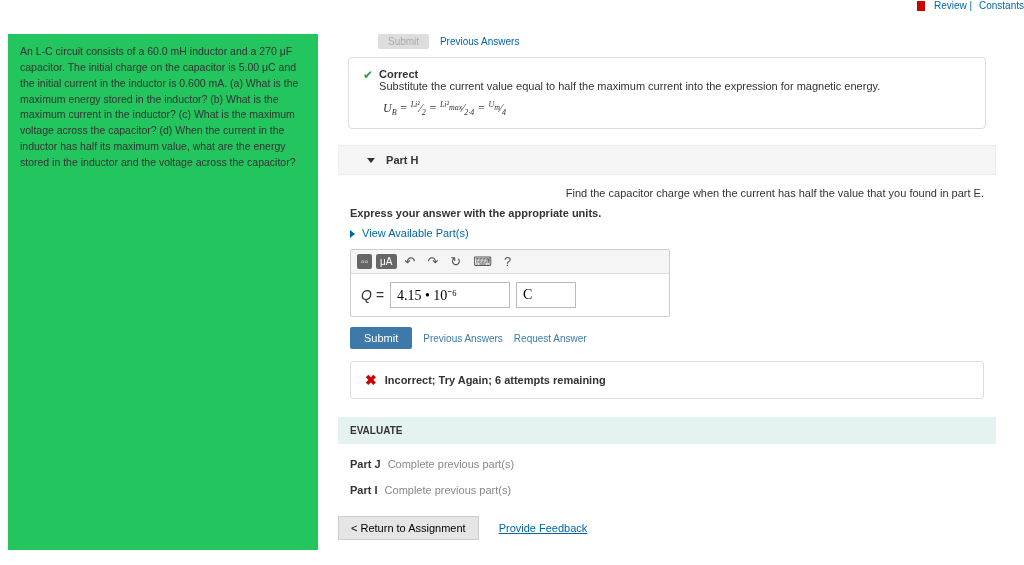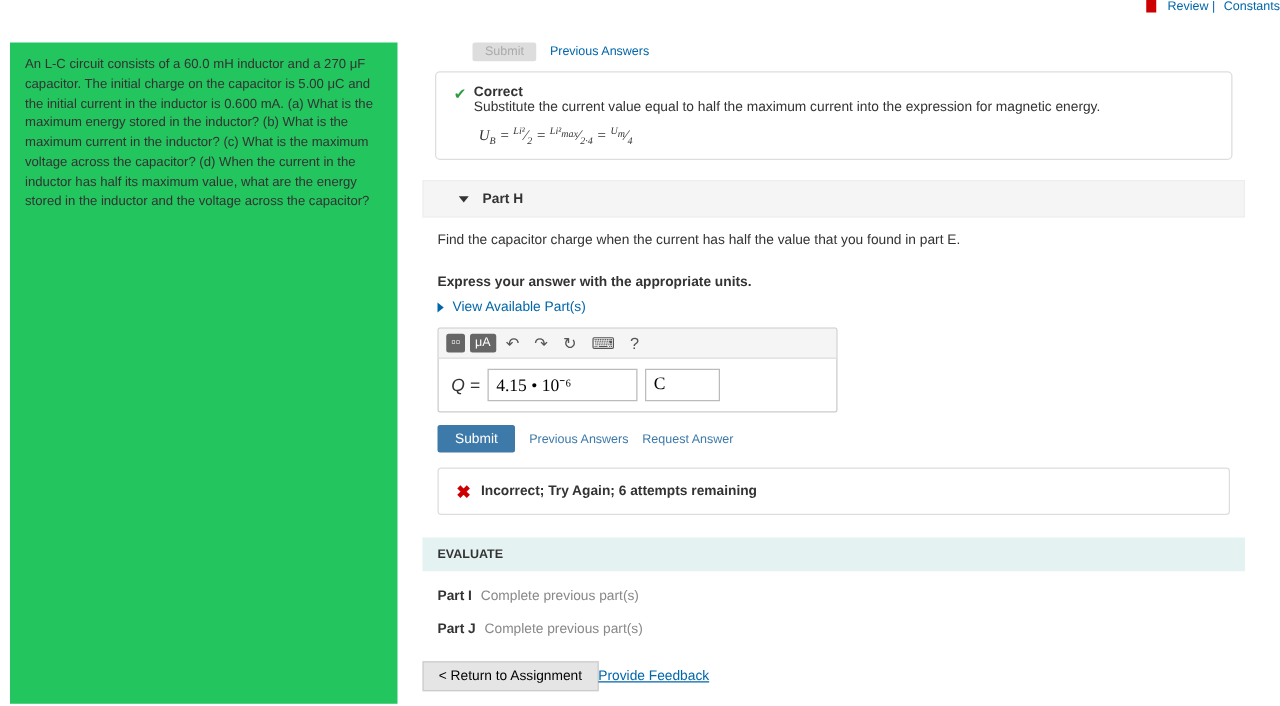--- a/index.html
+++ b/index.html
@@ -13,21 +13,21 @@
   .prev-answers-top .gray-btn { background:#ddd; color:#aaa; padding:2px 10px; border-radius:2px; margin-right:8px; display:inline-block;}
   .correct-box { border:1px solid #ddd; border-radius:4px; padding:10px 14px; margin:4px 10px 16px 10px; background:#fff; }
   .correct-head { display:flex; align-items:flex-start; gap:6px; }
   .check { color:#2a9d3f; font-size:12px; flex-shrink:0; }
   .correct-txt b { font-weight:bold; }
   .formula { font-family:'Times New Roman',serif; font-size:12px; margin:8px 0 0 20px; font-style:italic; }
   .formula sub,.formula sup{font-size:8px;}
   .part-header { background:#f5f5f5; padding:8px 28px; font-weight:bold; font-size:11px; margin-bottom:12px; border:1px solid #eee;}
   .part-header .caret { display:inline-block; width:0; height:0; border-left:4px solid transparent; border-right:4px solid transparent; border-top:5px solid #333; margin-right:8px; vertical-align:middle;}
   .content-area { padding: 0 12px; }
-  .instr { margin-bottom:22px; }
+  .instr { margin-bottom:8px;text-align:right; }
   .instr-bold { font-weight:bold; margin-bottom:8px; }
   .hints { color:#0066aa; margin-bottom:10px; }
   .hints .tri { display:inline-block; width:0;height:0; border-top:4px solid transparent; border-bottom:4px solid transparent; border-left:5px solid #0066aa; margin-right:4px; vertical-align:middle;}
   .answer-box { border:1px solid #ccc; border-radius:2px; padding:0; margin-bottom:10px; width:320px; background:#fff;}
   .toolbar { background:#f5f5f5; border-bottom:1px solid #ddd; padding:4px 6px; display:flex; gap:4px; align-items:center;}
   .tool-btn { background:#666; color:#fff; padding:2px 4px; font-size:10px; border-radius:2px;}
   .tool-btn.light { background:none; color:#555; font-size:13px; padding:0 4px;}
   .answer-row { display:flex; align-items:center; padding:8px 10px; gap:6px;}
   .var-eq { font-style:italic; font-size:14px; }
   .ans-input { border:1px solid #bbb; padding:4px 6px; font-size:14px; width:120px; font-family:'Times New Roman',serif;}
@@ -35,21 +35,21 @@
   .submit-row { margin-bottom:12px; }
   .submit-btn { background:#3d7aaa; color:#fff; border:none; padding:5px 14px; font-size:11px; border-radius:2px; cursor:pointer;}
   .link-small { color:#3d7aaa; font-size:10px; margin-left:8px; cursor:pointer;}
   .feedback-box { border:1px solid #ddd; border-radius:3px; padding:10px 14px; margin-bottom:18px; display:flex; align-items:center; gap:8px;}
   .x-mark { color:#cc0000; font-size:14px; font-weight:bold;}
   .feedback-txt { font-weight:bold; }
   .evaluate { background:#e4f2f2; padding:8px 12px; font-weight:bold; font-size:10px; margin:10px 0 14px 0;}
   .part-locked { margin:8px 12px 14px 12px; font-size:11px;}
   .part-locked b { font-weight:bold; margin-right:4px;}
   .part-locked span { color:#888;}
-  .footer-row { margin-top:20px; padding:0 0 10px 0; display:flex; align-items:center; }
+  .footer-row { margin-top:20px; padding:0 0 10px 0; display:flex; align-items:center; gap:20px;}
   .return-btn { background:#e5e5e5; border:1px solid #ccc; padding:5px 12px; font-size:11px; cursor:pointer;}
   .feedback-link { color:#0066aa; text-decoration:underline; font-size:11px; cursor:pointer;}
   .bookmark { display:inline-block; width:8px; height:10px; background:#cc0000; vertical-align:middle; margin-right:2px;}
 </style>
 </head>
 <body>
 
 <div class="top-links">
   <span class="bookmark"></span>
   <span>Review</span> |
@@ -120,25 +120,25 @@
 
       <div class="feedback-box">
         <span class="x-mark">✖</span>
         <span class="feedback-txt">Incorrect; Try Again; 6 attempts remaining</span>
       </div>
     </div>
 
     <div class="evaluate">EVALUATE</div>
 
     <div class="part-locked">
-      <b>Part I</b>
+      <b>Part J</b>
       <span>Complete previous part(s)</span>
     </div>
     <div class="part-locked">
-      <b>Part J</b>
+      <b>Part I</b>
       <span>Complete previous part(s)</span>
     </div>
 
     <div class="footer-row">
       <button class="return-btn">&lt; Return to Assignment</button>
       <span class="feedback-link">Provide Feedback</span>
     </div>
 
   </div>
 </div>

